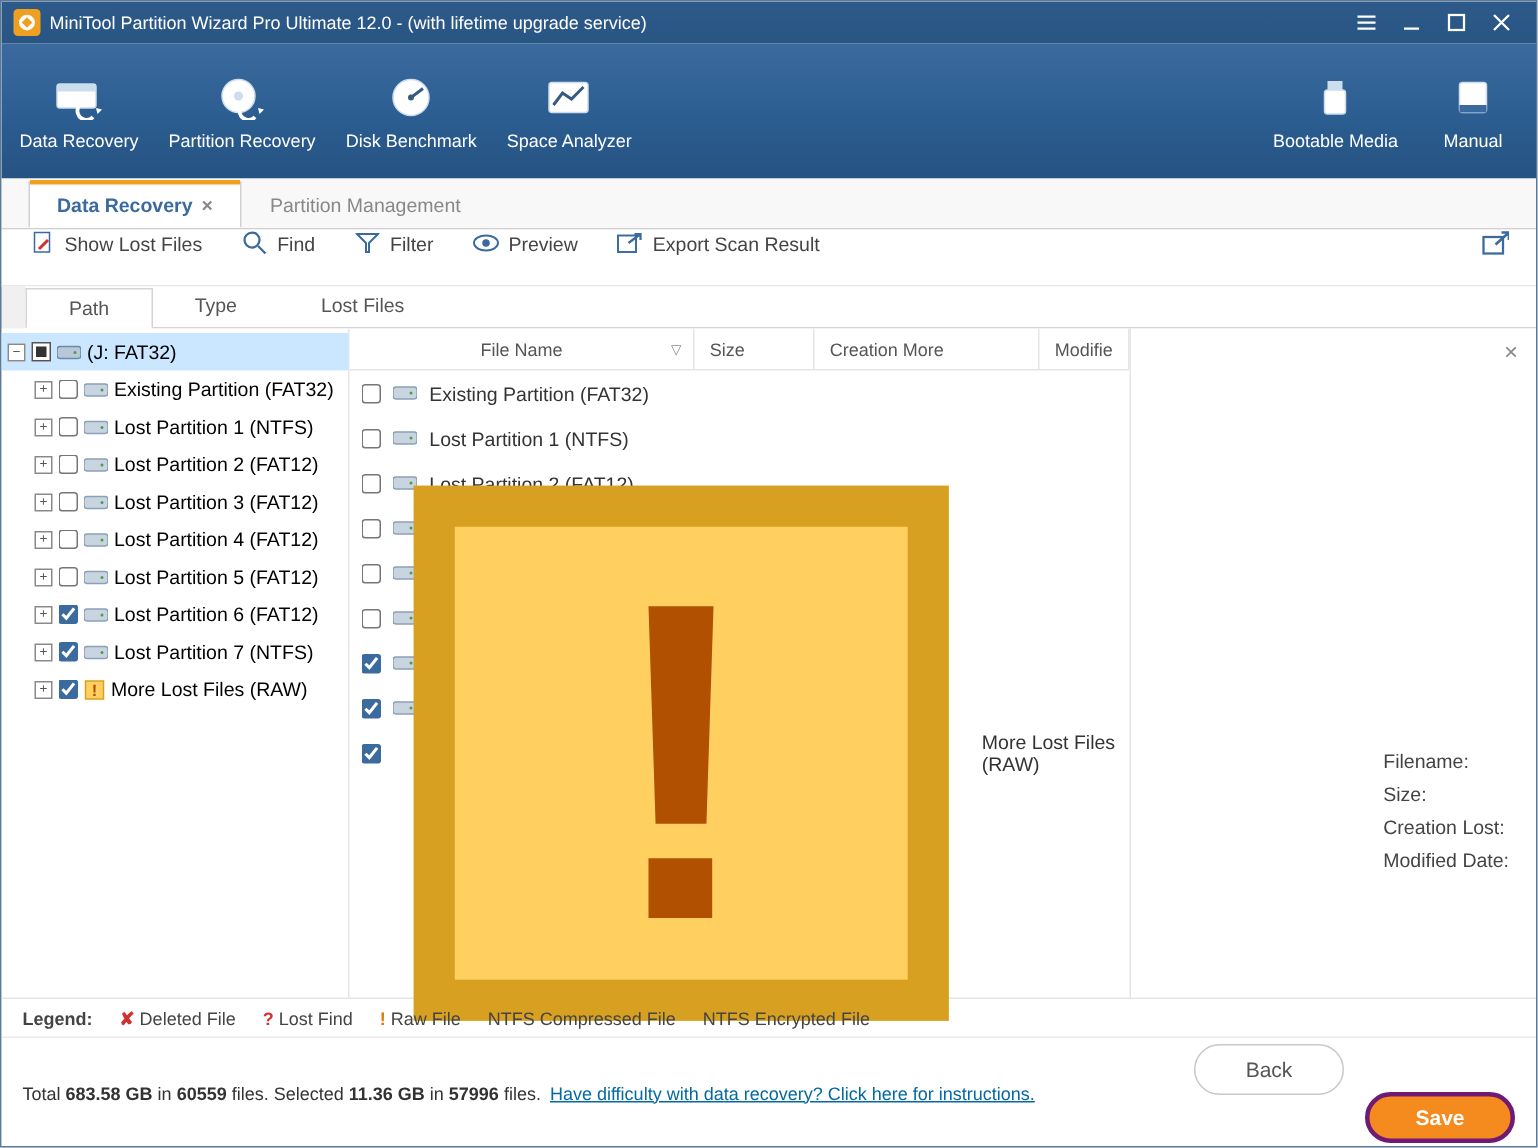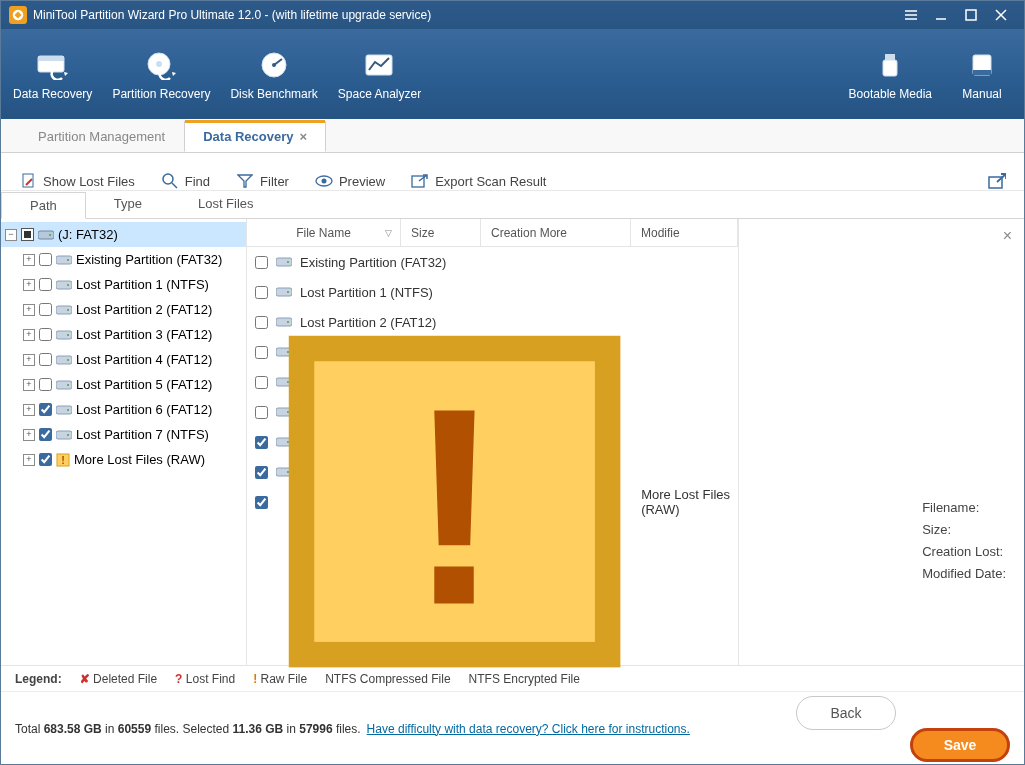--- a/index.html
+++ b/index.html
@@ -16,44 +16,44 @@
 .ribbon .rbtn { display: flex; flex-direction: column; align-items: center; color: #fff; font-size: 12px; cursor: pointer; min-width: 60px; }
 .ribbon .rbtn .icon { width: 40px; height: 36px; display:flex; align-items:center; justify-content:center; margin-bottom: 4px; }
 .ribbon .spacer { flex: 1; }
 
 .tabbar { height: 34px; background: #f8f8f8; display: flex; align-items: flex-end; padding: 0 18px; border-bottom: 1px solid #d0d0d0; }
 .tabbar .tab { padding: 7px 18px; font-size: 13px; color: #888; border: 1px solid transparent; cursor:pointer; position:relative; }
 .tabbar .tab.active { background: #fff; border: 1px solid #d0d0d0; border-bottom: 1px solid #fff; color: #3a6a9e; font-weight: 600; }
 .tabbar .tab.active::before { content:''; position:absolute; top:-2px; left:0; right:0; height:3px; background:#f0a020; }
 .tabbar .tab .close { margin-left:6px; color:#888; }
 
-.toolbar { height: 38px; background: #fff; display: flex; align-items: flex-end; padding: 0 18px; gap: 26px; font-size: 13px; color: #444; border-bottom: 1px solid #e8e8e8; }
+.toolbar { height: 38px; background: #fff; display: flex; align-items: flex-start; padding: 0 18px; gap: 26px; font-size: 13px; color: #444; border-bottom: 1px solid #e8e8e8; }
 .toolbar .tbtn { display: flex; align-items: center; gap: 6px; cursor: pointer; }
 .toolbar .tbtn .ticon { width:18px; height:18px; display:flex; align-items:center; justify-content:center; }
 .toolbar .share { margin-left:auto; }
 
-.viewtabs { height: 28px; background: #fff; display: flex; border-bottom: 1px solid #d5d5d5; }
+.viewtabs { height: 28px; background: #fff; display: flex; border-bottom: 1px solid #d5d5d5; margin-left: 16px; }
 .viewtabs .vtab { padding: 5px 28px; font-size: 13px; color: #555; cursor:pointer; }
 .viewtabs .vtab.active { border: 1px solid #d5d5d5; border-bottom: 1px solid #fff; background:#fff; position:relative; top:1px; }
 
 .content { height: 446px; display: flex; background: #fff; }
 
 .tree { width: 246px; border-right: 1px solid #e5e5e5; overflow: hidden; font-size: 13px; padding-top:3px; }
 .tree-row { display: flex; align-items: center; height: 25px; padding-left: 4px; gap: 4px; cursor:pointer; }
 .tree-row.root { background: #cbe7ff; }
 .tree-row.child { padding-left: 22px; }
 .expander { width: 12px; height: 12px; display:flex; align-items:center; justify-content:center; border:1px solid #8a8a8a; background:#fff; font-size:9px; color:#555; line-height:1; }
 .tree-row .chk { width:13px; height:13px; }
 .tree .hdd { width:16px; height:12px; }
 .tree .warn-icon { width:14px; height:14px; }
 
 .filelist { flex: 1; border-right: 1px solid #e5e5e5; }
 .fl-header { height: 28px; display: flex; font-size: 12px; color: #555; border-bottom: 1px solid #e5e5e5; }
 .fl-header .col { border-right: 1px solid #e5e5e5; display:flex; align-items:center; padding: 0 10px; }
-.col-name { width: 154px; justify-content:center; position:relative; }
+.col-name { width: 230px; justify-content:center; position:relative; }
 .col-name .sortarrow { font-size:9px; color:#888; position:absolute; right:8px; }
 .col-size { width: 80px; }
 .col-cdate { width: 150px; }
 .col-mdate { flex:1; }
 .fl-body { }
 .fl-row { height: 30px; display:flex; align-items:center; padding-left: 8px; gap:8px; font-size:13px; color:#333; cursor:pointer; }
 .fl-row .chk { width:13px; height:13px; }
 .fl-row .hdd { width:16px; height:12px; }
 
 .details { width: 285px; position:relative; font-size:13px; color:#444; padding: 10px; }
@@ -65,21 +65,21 @@
 .legend .red { color:#d03030; font-weight:bold; }
 .legend .orange { color:#e07800; font-weight:bold; }
 
 .statusbar { height: 74px; background:#fff; display:flex; align-items:center; padding: 0 14px; font-size:12px; color:#333; border-top:1px solid #ececec; }
 .statusbar .left { display:flex; flex-direction:row; gap:6px; }
 .statusbar .totals b { font-weight:700; }
 .statusbar a { color:#0369a1; }
 .statusbar .right { margin-left:auto; display:flex; gap:14px; }
 .sbtn { width:100px; height:34px; border-radius:18px; display:flex; align-items:center; justify-content:center; font-size:14px; cursor:pointer; }
 .sbtn.back { background:#fff; border:1px solid #c8c8c8; color:#555; }
-.sbtn.save { background:#f58a1f; color:#fff; border:3px solid #c2410c; font-weight:600;margin-top:32px; }
+.sbtn.save { background:#f58a1f; color:#fff; border:3px solid #701a75; font-weight:600;margin-top:32px; }
 
 input[type=checkbox] { accent-color: #3a6a9e; }
 .chk.indet { appearance:none; width:13px; height:13px; border:1px solid #555; background:#fff; position:relative; }
 .chk.indet::after{ content:''; position:absolute; top:2px; left:2px; right:2px; bottom:2px; background:#333; }
 </style>
 </head>
 <body>
 
 <div class="titlebar">
   <span class="logo">
@@ -171,22 +171,22 @@
         <svg width="30" height="30" viewBox="0 0 30 30">
           <rect x="6" y="5" width="18" height="20" rx="2" fill="#fff" stroke="#cde"></rect>
           <rect x="6" y="20" width="18" height="5" fill="#3a6a9e"></rect>
         </svg>
       </span>
     <span>Manual</span>
   </div>
 </div>
 
 <div class="tabbar">
+  <div class="tab active"><span>Data Recovery</span><span class="close">×</span></div>
   <div class="tab"><span>Partition Management</span></div>
-  <div class="tab active"><span>Data Recovery</span><span class="close">×</span></div>
 </div>
 
 <div class="toolbar">
   <div class="tbtn">
       <span class="ticon">
         <svg width="16" height="16">
           <rect x="3" y="1" width="10" height="13" fill="#fff" stroke="#3a6a9e"></rect>
           <line x1="6" y1="12" x2="12" y2="6" stroke="#d03030" stroke-width="2"></line>
         </svg>
       </span>

